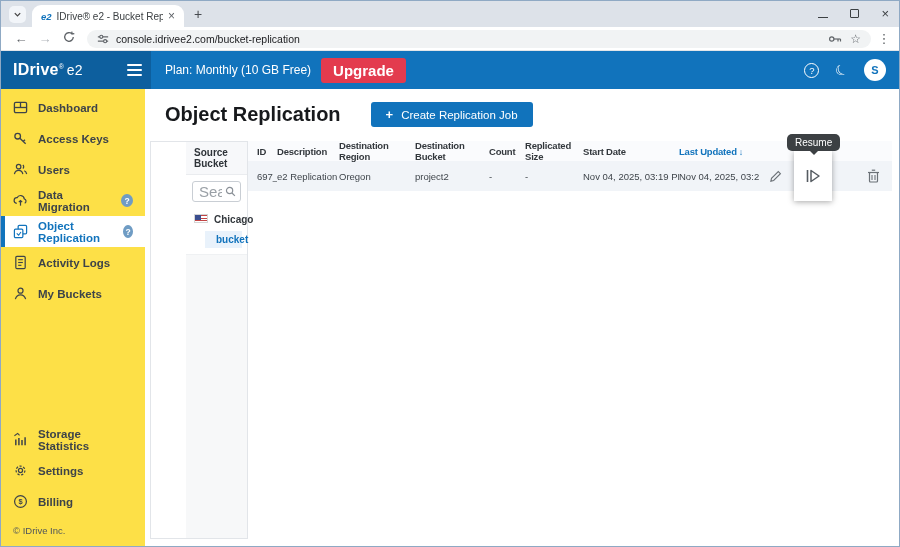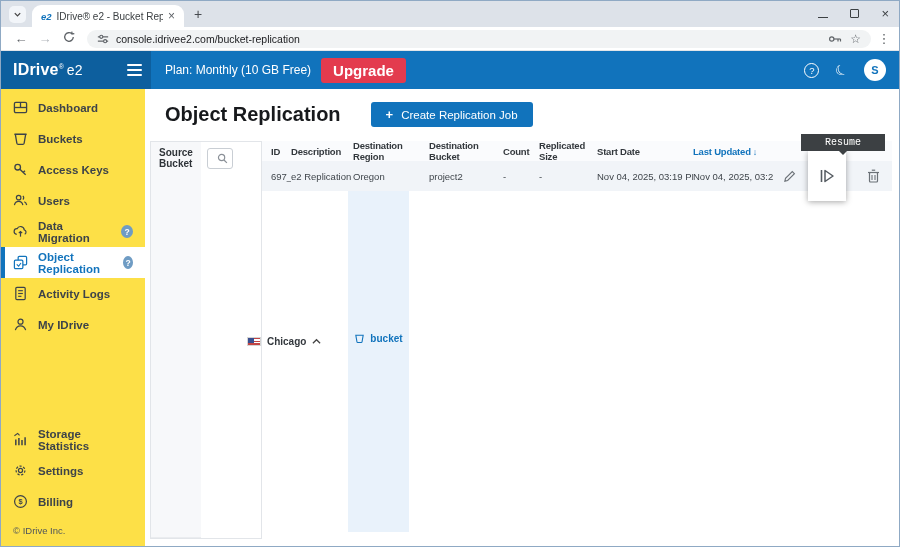--- a/index.html
+++ b/index.html
@@ -53,47 +53,47 @@
 
   .main { flex:1; background:#fff; position:relative; }
   .page-head { display:flex; align-items:center; padding:13px 0 0 20px; gap:30px; }
   .page-title { font-size:20px; font-weight:bold; color:#17191c; }
   .create-btn { background:#1173bc; color:#fff; border:none; border-radius:3px; height:25px; padding:0 15px; font-size:11.5px; display:flex; align-items:center; gap:8px; cursor:pointer; }
   .create-plus { font-size:13px; font-weight:bold; }
 
   .content { position:absolute; top:52px; left:5px; right:7px; bottom:7px; display:flex; }
 
   
-  .src-panel { width:112px; border:1px solid #e2e5e9; background:#fff; display:flex; flex-direction:row; flex-shrink:0; }
+  .src-panel { width:98px; border:1px solid #e2e5e9; background:#fff; display:flex; flex-direction:column; flex-shrink:0;padding-left:35px; }
   .src-head { background:#f7f8fa; border-bottom:1px solid #eaecef; font-size:10px; font-weight:bold; color:#2e3338; padding:5px 8px; }
   .src-search-wrap { padding:6px; position:relative; }
   .src-search { width:100%; height:21px; border:1px solid #c9ced4; border-radius:3px; font-size:15px; padding:0 18px 0 6px; color:#333; font-family:inherit; }
   .src-search::placeholder { color:#9aa0a6; }
   .search-ico { position:absolute; right:11px; top:11px; }
-  .tree-region { display:flex; align-items:center; gap:6px; padding:6px 8px 4px; font-size:10px; font-weight:bold; color:#33383d; cursor:pointer; }
+  .tree-region { display:flex; align-items:flex-start; gap:6px; padding:6px 8px 4px; font-size:10px; font-weight:bold; color:#33383d; cursor:pointer; }
   .flag { width:14px; height:9px; background:repeating-linear-gradient(to bottom,#c24444 0 1.3px,#fff 1.3px 2.6px); position:relative; flex-shrink:0; border:.5px solid #d5d5d5; }
   .flag::before { content:""; position:absolute; left:0; top:0; width:6px; height:5px; background:#3a4e8f; }
   .tree-chevron { margin-left:auto; }
   .tree-bucket { margin:2px 5px 6px 19px; background:#e9f2fb; color:#1173bc; font-weight:bold; font-size:10px; display:flex; align-items:center; gap:5px; padding:3px 6px; cursor:pointer; }
   .src-filler { flex:1; background:#f7f8f9; border-top:1px solid #eff1f3; }
 
   
   .table-area { flex:1; position:relative; }
   .thead { display:flex; align-items:center; height:20px; background:#fafbfd; padding-left:9px; font-size:9.5px; font-weight:bold; color:#33383d; letter-spacing:-.2px; }
   .trow { display:flex; align-items:center; height:30px; background:#f1f4f8; padding-left:9px; font-size:9.5px; color:#3f454b; }
   .c-id{width:20px;} .c-desc{width:62px;} .c-region{width:76px;} .c-bucket{width:74px;}
   .c-count{width:36px;} .c-size{width:58px;} .c-start{width:96px;} .c-upd{width:88px; white-space:nowrap; overflow:hidden;}
   .thead .c-upd { color:#1173bc; overflow:visible; }
   .sort-arrow { font-size:9px; margin-left:2px; }
   .cell { white-space:nowrap; overflow:hidden; }
   .actions { position:relative; flex:1; height:100%; }
   .edit-ico { position:absolute; left:2px; top:9px; cursor:pointer; }
   .delete-ico { position:absolute; right:12px; top:8px; cursor:pointer; }
   .popup-card { position:absolute; left:27px; top:-10px; width:38px; height:50px; background:#fff; box-shadow:0 1px 6px rgba(0,0,0,.35); display:flex; align-items:center; justify-content:center; z-index:3; cursor:pointer; }
-  .tooltip { position:absolute; left:20px; top:-27px; background:#3c4043; color:#fff; font-size:10px; padding:3px 24px; border-radius:0; z-index:4; white-space:nowrap;font-family:Liberation Mono, monospace; }
+  .tooltip { position:absolute; left:20px; top:-27px; background:#3c4043; color:#fff; font-size:10px; padding:3px 8px; border-radius:5px; z-index:4; white-space:nowrap; }
   .tooltip::after { content:""; position:absolute; left:50%; bottom:-4px; margin-left:-4px; border-left:4px solid transparent; border-right:4px solid transparent; border-top:4px solid #3c4043; }
 </style>
 </head>
 <body>
 
 <div id="window">
 
   <div class="tabstrip">
     <div class="tab-search-btn">
       <svg width="9" height="9" viewBox="0 0 10 10">
@@ -165,27 +165,20 @@
       <div class="side-item">
         <svg width="15" height="15" viewBox="0 0 16 16">
             <rect x="1.5" y="2.5" width="13" height="11" rx="1.5" fill="none" stroke="currentColor" stroke-width="1.4"></rect>
             <line x1="8" y1="2.5" x2="8" y2="8" stroke="currentColor" stroke-width="1.4"></line>
             <line x1="1.5" y1="8" x2="14.5" y2="8" stroke="currentColor" stroke-width="1.4"></line>
           </svg>
         <span>Dashboard</span>
       </div>
       <div class="side-item">
         <svg width="15" height="15" viewBox="0 0 16 16">
-            <path d="M2.5 3.5h11l-1.6 9.5a1.5 1.5 0 0 1-1.5 1.2H5.6a1.5 1.5 0 0 1-1.5-1.2z" fill="none" stroke="currentColor" stroke-width="1.4"></path>
-            <line x1="1.5" y1="3.5" x2="14.5" y2="3.5" stroke="currentColor" stroke-width="1.4"></line>
-          </svg>
-        <span>Buckets</span>
-      </div>
-      <div class="side-item">
-        <svg width="15" height="15" viewBox="0 0 16 16">
             <circle cx="5" cy="5.5" r="3" fill="none" stroke="currentColor" stroke-width="1.4"></circle>
             <line x1="7.3" y1="7.7" x2="13.5" y2="13.5" stroke="currentColor" stroke-width="1.4"></line>
             <line x1="11" y1="11" x2="12.8" y2="9.3" stroke="currentColor" stroke-width="1.4"></line>
           </svg>
         <span>Access Keys</span>
       </div>
       <div class="side-item">
         <svg width="15" height="15" viewBox="0 0 16 16">
             <circle cx="6" cy="5" r="2.4" fill="none" stroke="currentColor" stroke-width="1.3"></circle>
             <path d="M1.5 13c.6-2.6 2.3-4 4.5-4s3.9 1.4 4.5 4" fill="none" stroke="currentColor" stroke-width="1.3"></path>
@@ -218,21 +211,21 @@
             <line x1="5.5" y1="8" x2="10.5" y2="8" stroke="currentColor" stroke-width="1.2"></line>
             <line x1="5.5" y1="11" x2="9" y2="11" stroke="currentColor" stroke-width="1.2"></line>
           </svg>
         <span>Activity Logs</span>
       </div>
       <div class="side-item">
         <svg width="15" height="15" viewBox="0 0 16 16">
             <circle cx="8" cy="5" r="2.7" fill="none" stroke="currentColor" stroke-width="1.3"></circle>
             <path d="M2.5 14c.8-3 2.9-4.6 5.5-4.6s4.7 1.6 5.5 4.6" fill="none" stroke="currentColor" stroke-width="1.3"></path>
           </svg>
-        <span>My IDrive</span>
+        <span>My Buckets</span>
       </div>
 
       <div class="side-spacer"></div>
 
       <div class="side-item">
         <svg width="15" height="15" viewBox="0 0 16 16">
             <polyline points="1.5,4 5,1.5 7,3.5" fill="none" stroke="currentColor" stroke-width="1.2"></polyline>
             <line x1="3" y1="8" x2="3" y2="14" stroke="currentColor" stroke-width="1.6"></line>
             <line x1="6.3" y1="6.5" x2="6.3" y2="14" stroke="currentColor" stroke-width="1.6"></line>
             <line x1="9.6" y1="8.5" x2="9.6" y2="14" stroke="currentColor" stroke-width="1.6"></line>

